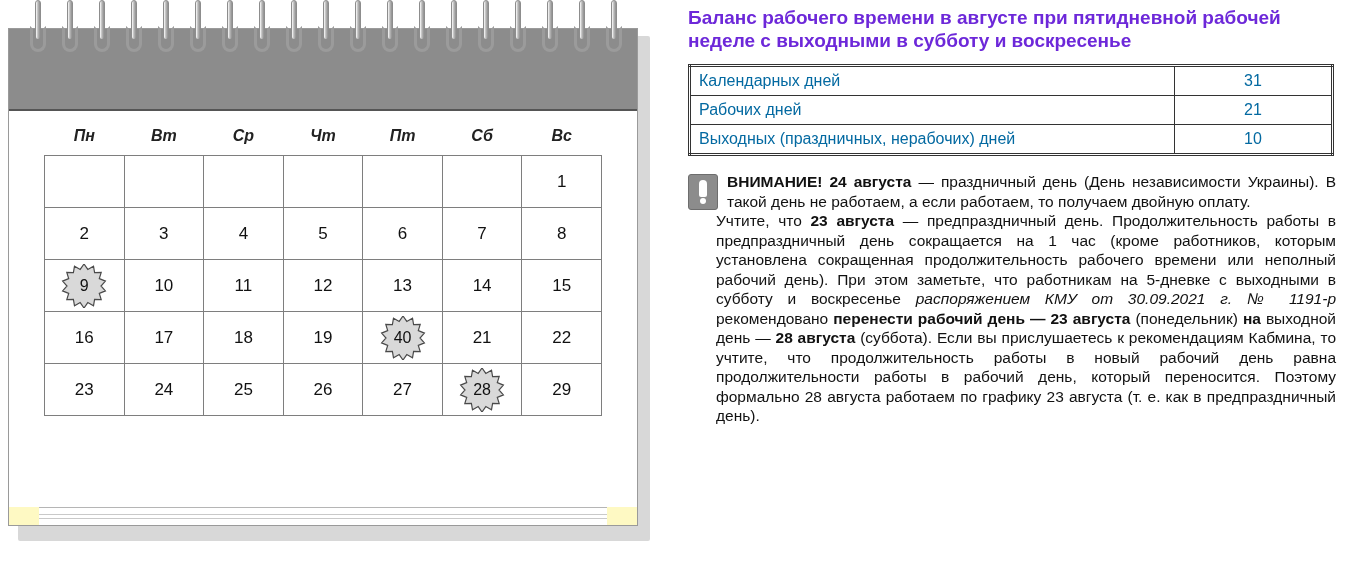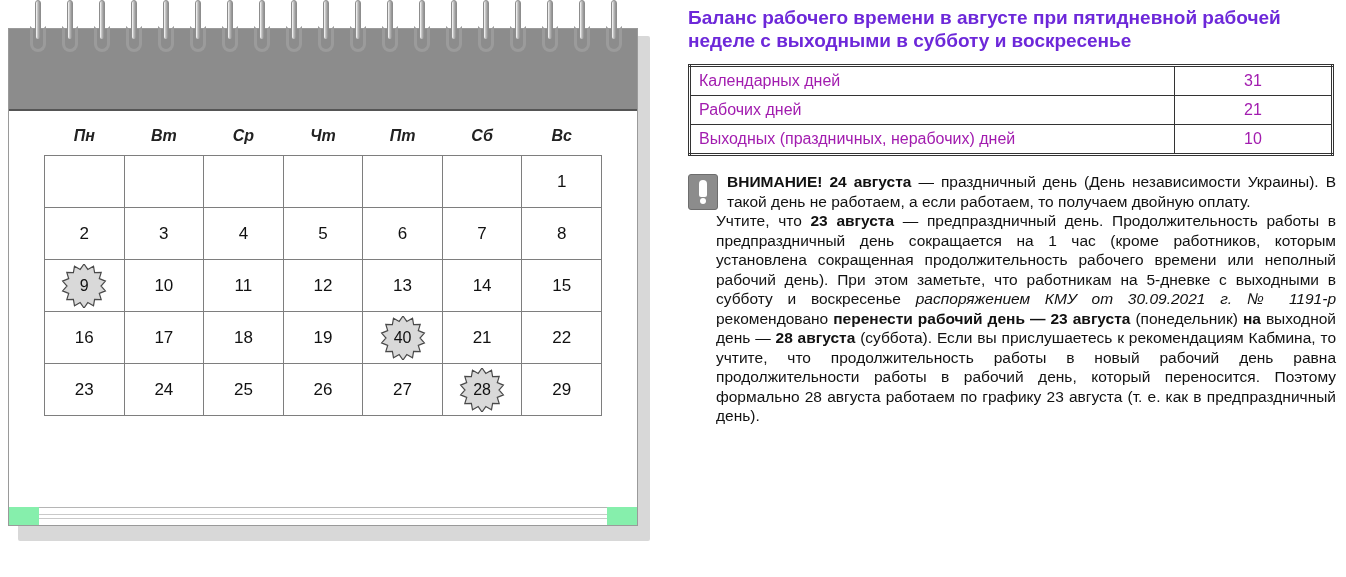--- a/index.html
+++ b/index.html
@@ -36,21 +36,21 @@
     height: 505px;
     background: #d8d8d8;
     border-radius: 2px;
   }
   .cal-body {
     position: absolute;
     left: 8px;
     top: 28px;
     width: 630px;
     height: 498px;
-    background: #86efac;
+    background: #fef9c3;
     border: 1px solid #9a9a9a;
     box-sizing: border-box;
   }
   .cal-header-band {
     position: absolute;
     left: 0;
     top: 0;
     width: 100%;
     height: 80px;
     background: #8c8c8c;
@@ -190,21 +190,21 @@
   table.balance {
     border-collapse: collapse;
     width: 646px;
     border: 3px double #333;
     margin-bottom: 16px;
   }
   table.balance td {
     border: 1px solid #333;
     font-size: 16px;
     padding: 5px 8px;
-    color: #a21caf;
+    color: #0369a1;
   }
   table.balance td.val {
     width: 140px;
     text-align: center;
   }
 
   .note {
     font-size: 15.5px;
     line-height: 19.5px;
     text-align: justify;

